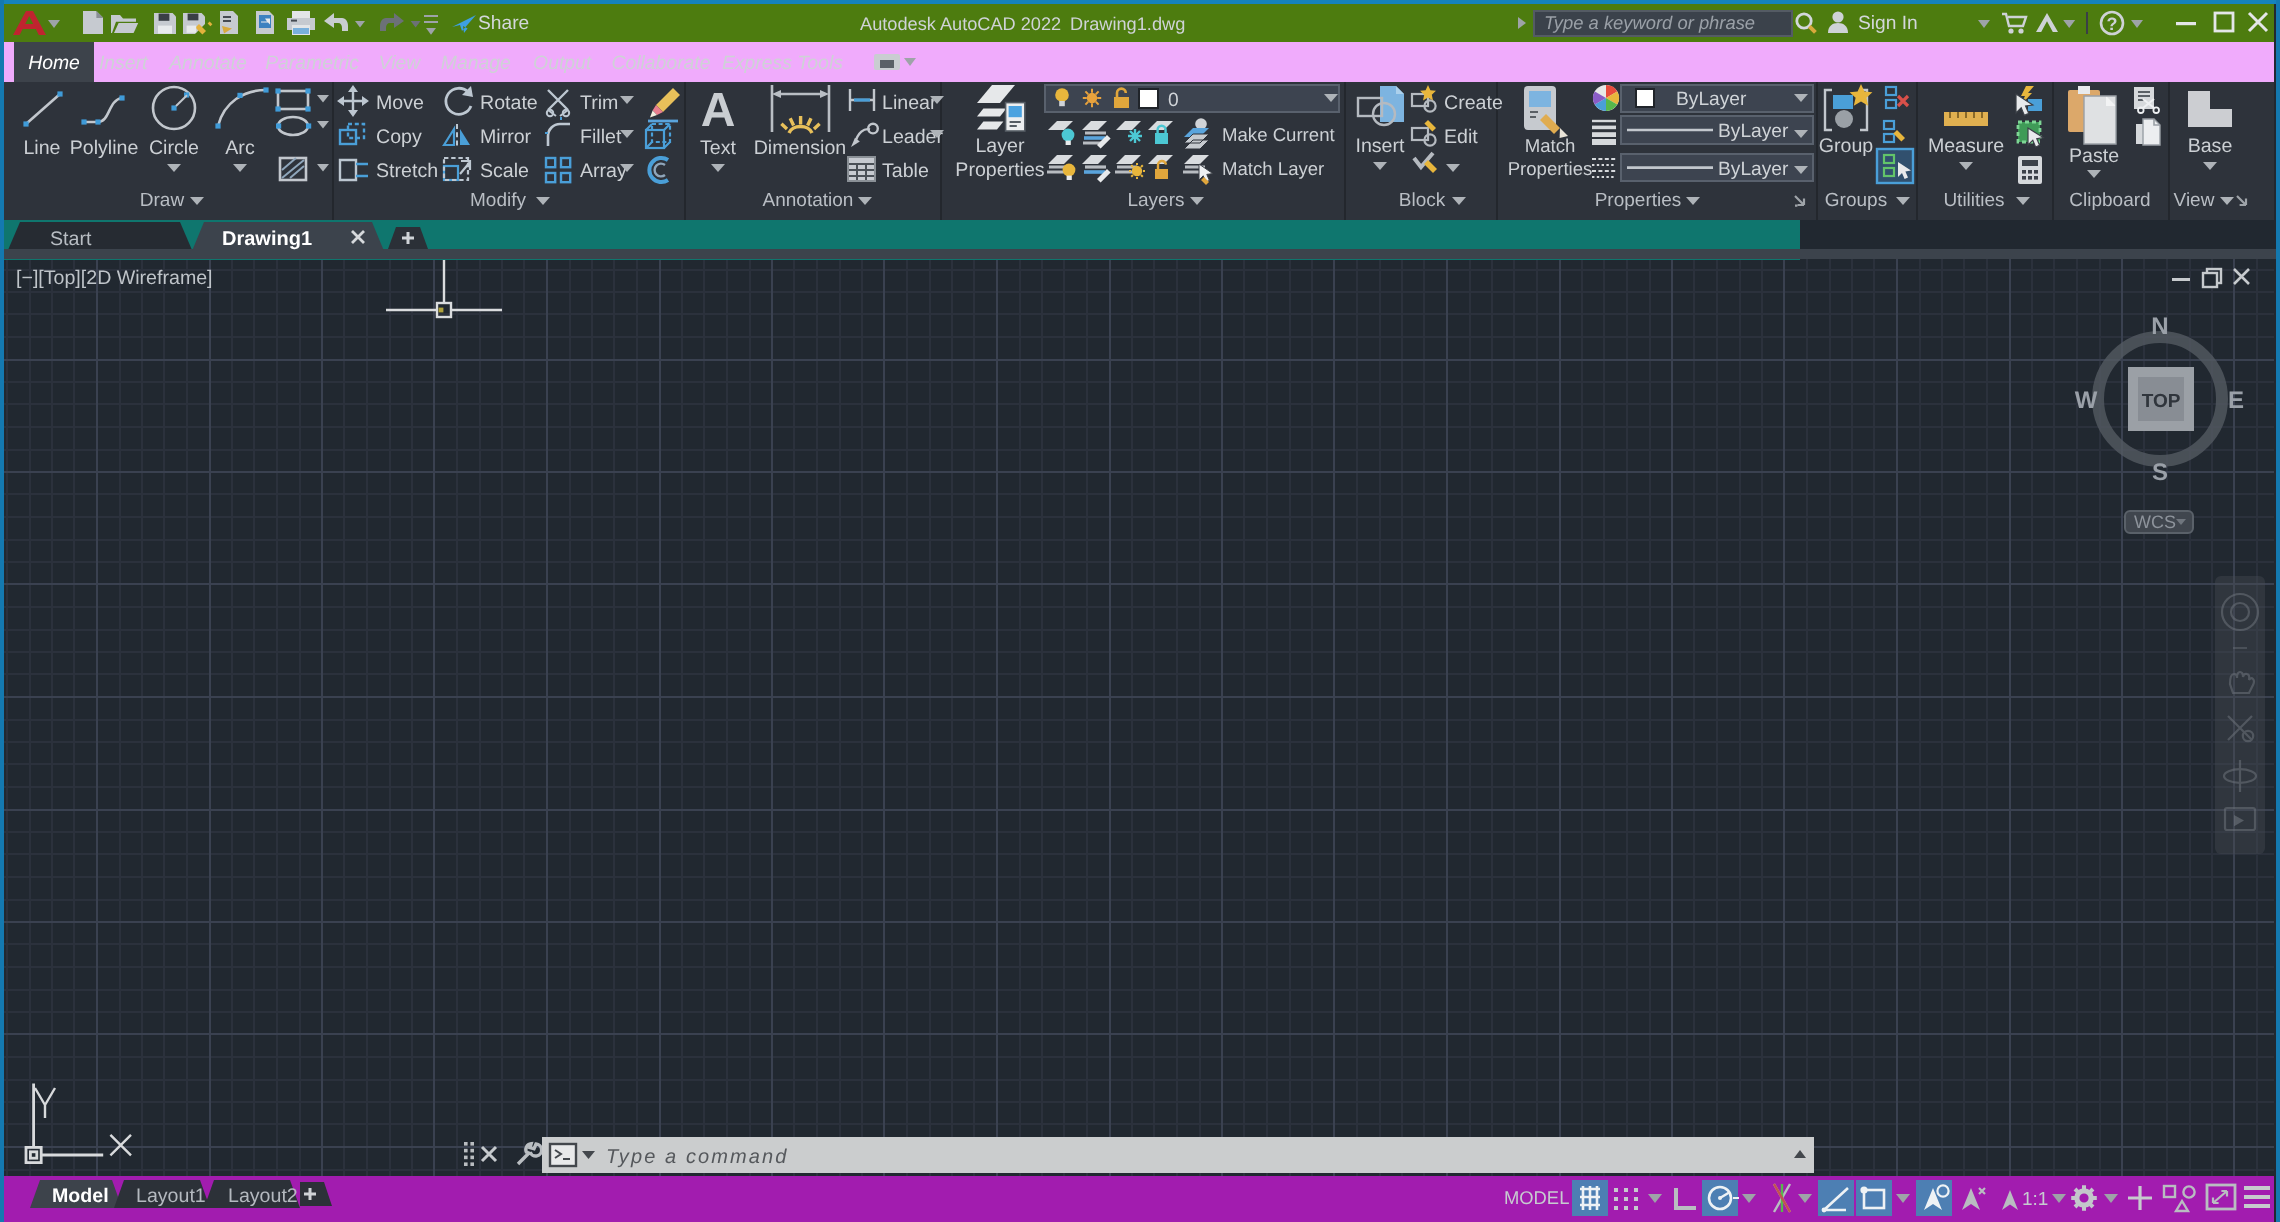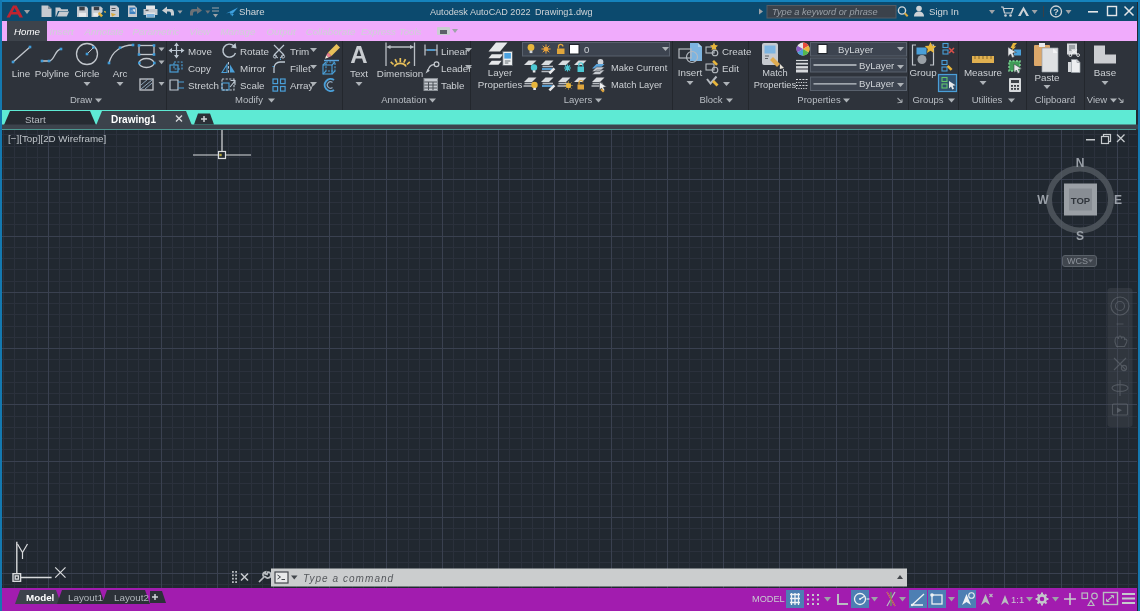--- a/index.html
+++ b/index.html
@@ -4,27 +4,27 @@
 <style>
   html,body{margin:0;padding:0;background:#000;}
   #app{position:relative;width:1140px;height:611px;overflow:hidden;
        font-family:"Liberation Sans",sans-serif;background:#212830;}
   .abs{position:absolute;}
   
   #bordertop{left:0;top:0;width:1140px;height:2px;background:#1583bd;}
   #borderleft{left:0;top:0;width:1.5px;height:611px;background:#1479b0;}
   #borderright{right:0;top:0;width:2.5px;height:611px;background:#1479b0;}
   
-  #titlebar{left:2px;top:2px;width:1135px;height:19px;background:#0c4a6e;color:#ccd0d4;font-size:11px;}
+  #titlebar{left:2px;top:2px;width:1135px;height:19px;background:#4d7c0f;color:#ccd0d4;font-size:11px;}
   
   #ribtabs{left:2px;top:21px;width:1135px;height:20px;background:#f0abfc;font-style:italic;}
   
   #ribbon{left:2px;top:41px;width:1135px;height:69px;background:#2e333b;color:#ccd0d4;font-size:11px;}
   
-  #filetabs{left:0px;top:110px;width:1136px;height:20px;background:#5eead4;}
+  #filetabs{left:0px;top:110px;width:900px;height:20px;background:#0f766e;}
   
   #canvas{left:2px;top:128px;width:932px;height:460px;background-color:#212830;}
   
   #bottombar{left:2px;top:588px;width:1135px;height:23px;background:#a21caf;}
 </style>
 </head>
 <body>
 <div id="app">
   <div id="canvas" class="abs">
     <svg class="abs" style="left:0;top:0" width="1135" height="460" viewBox="0 0 1135 460">

